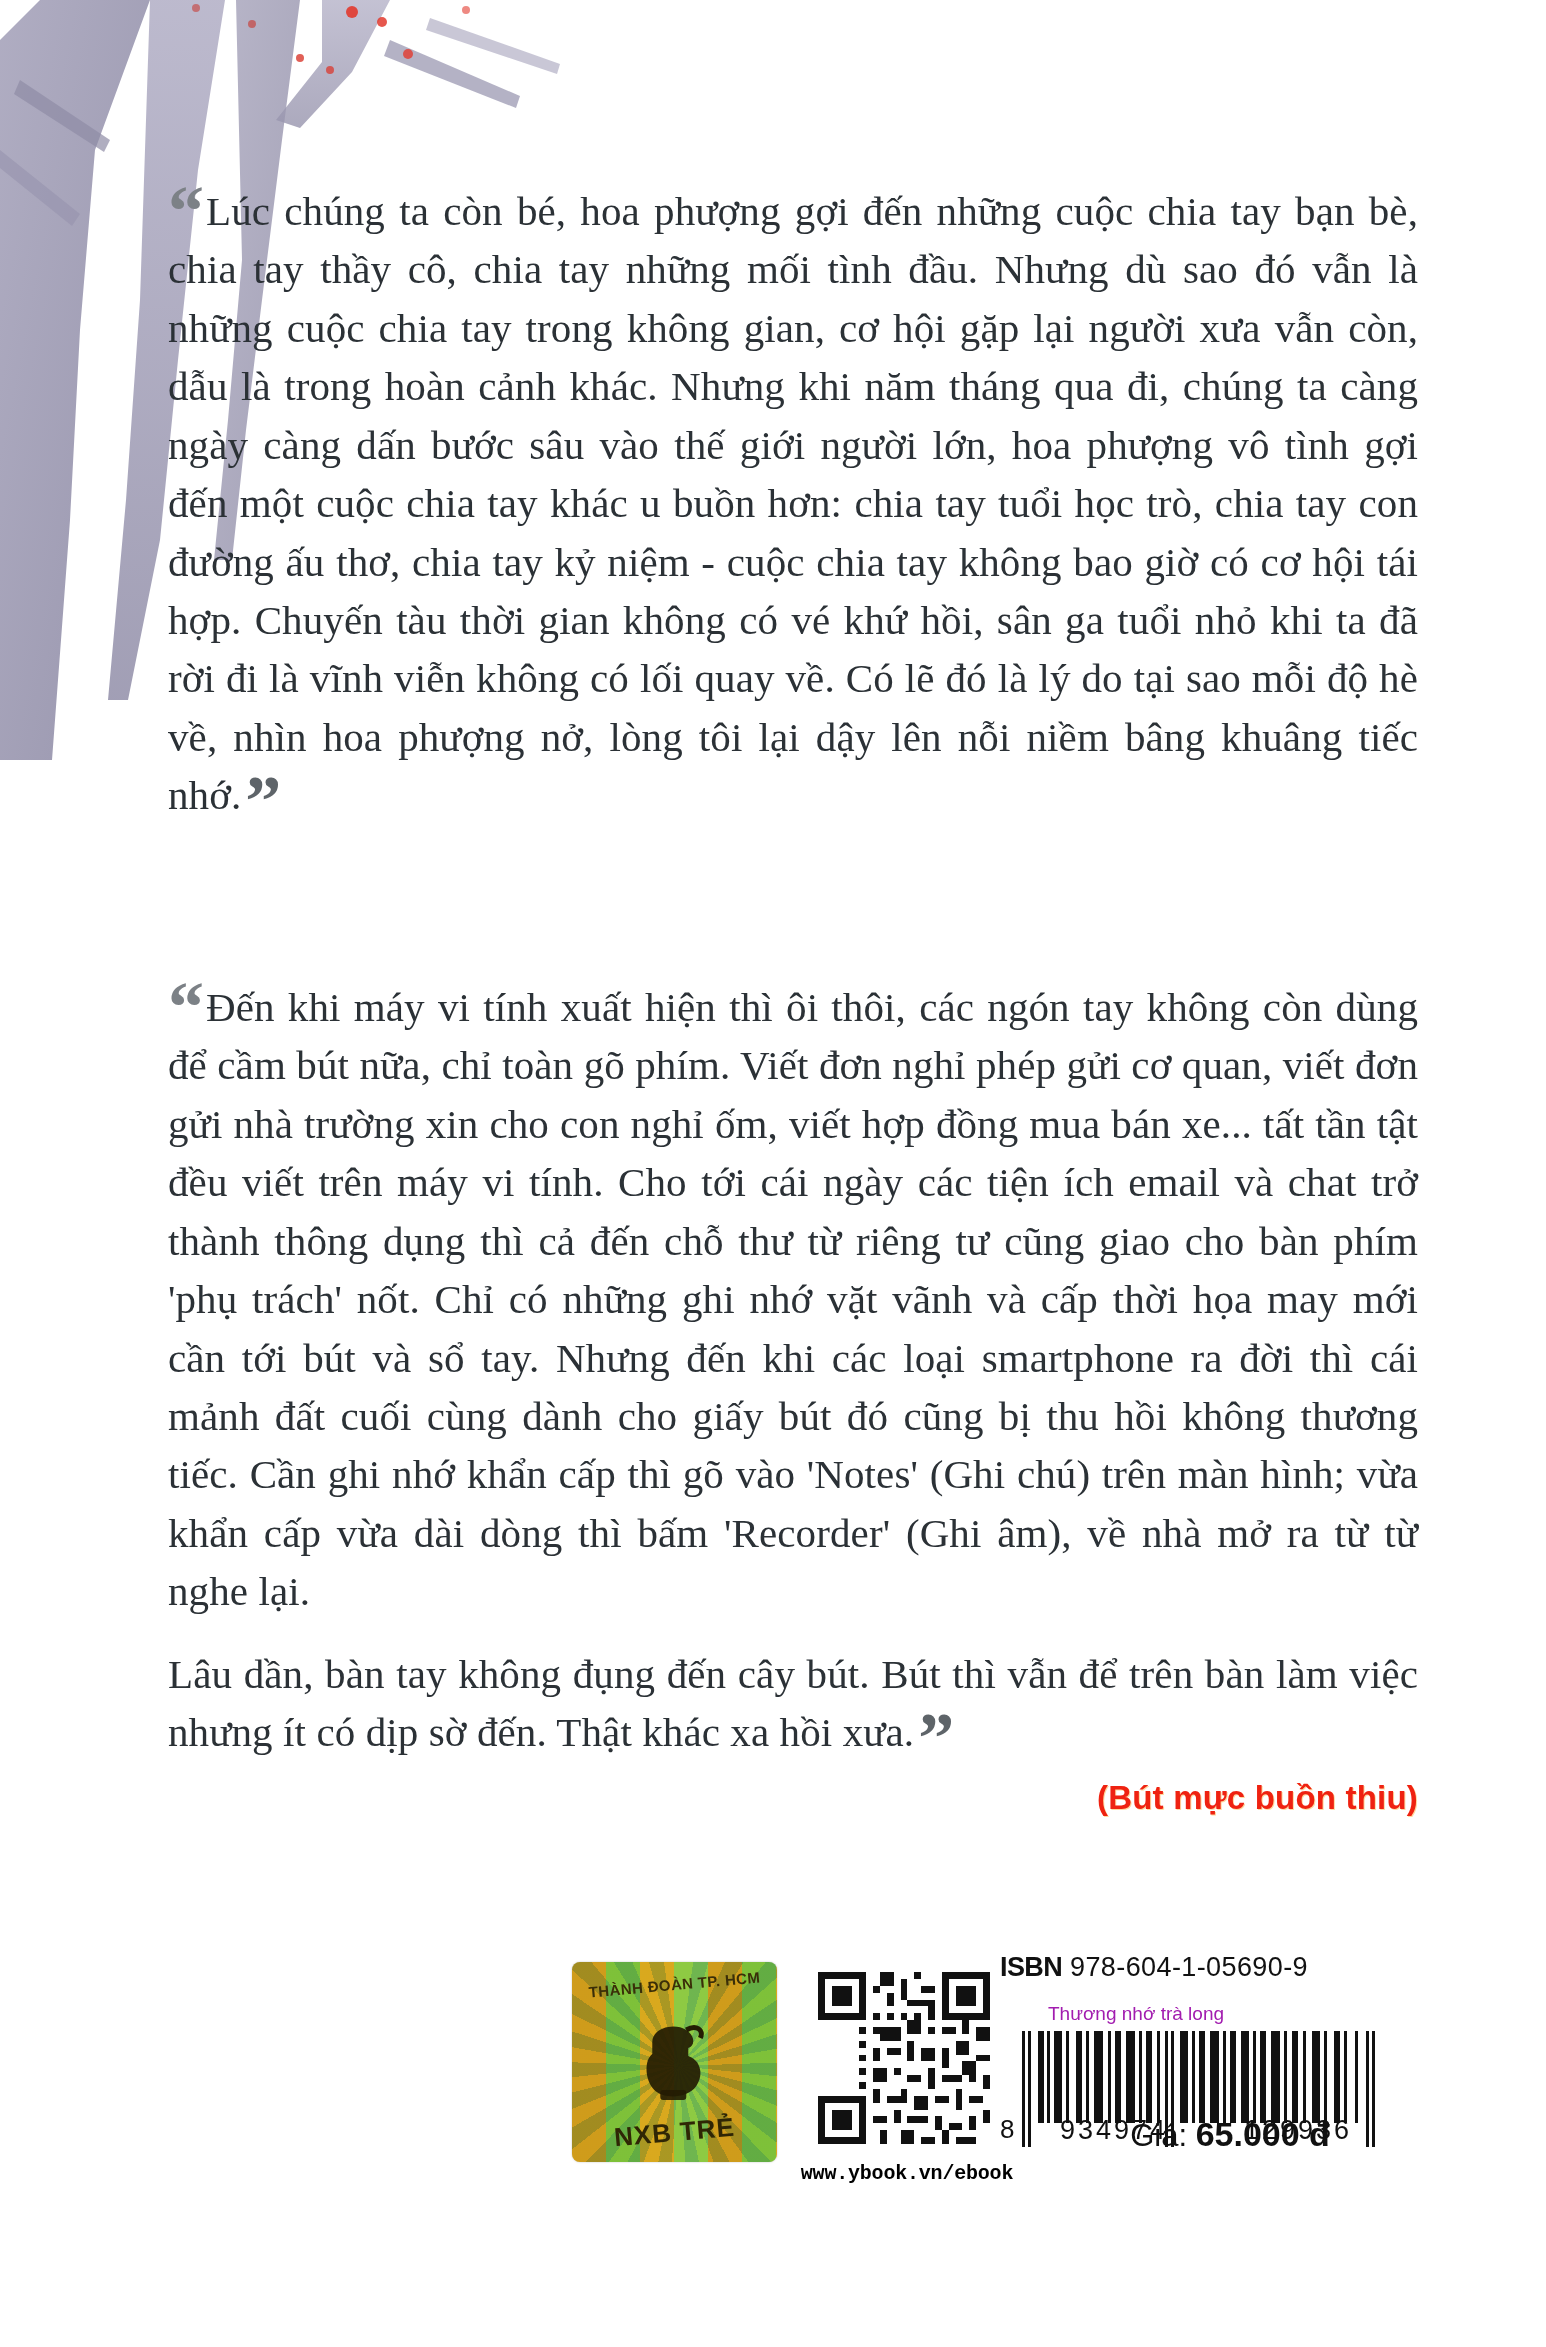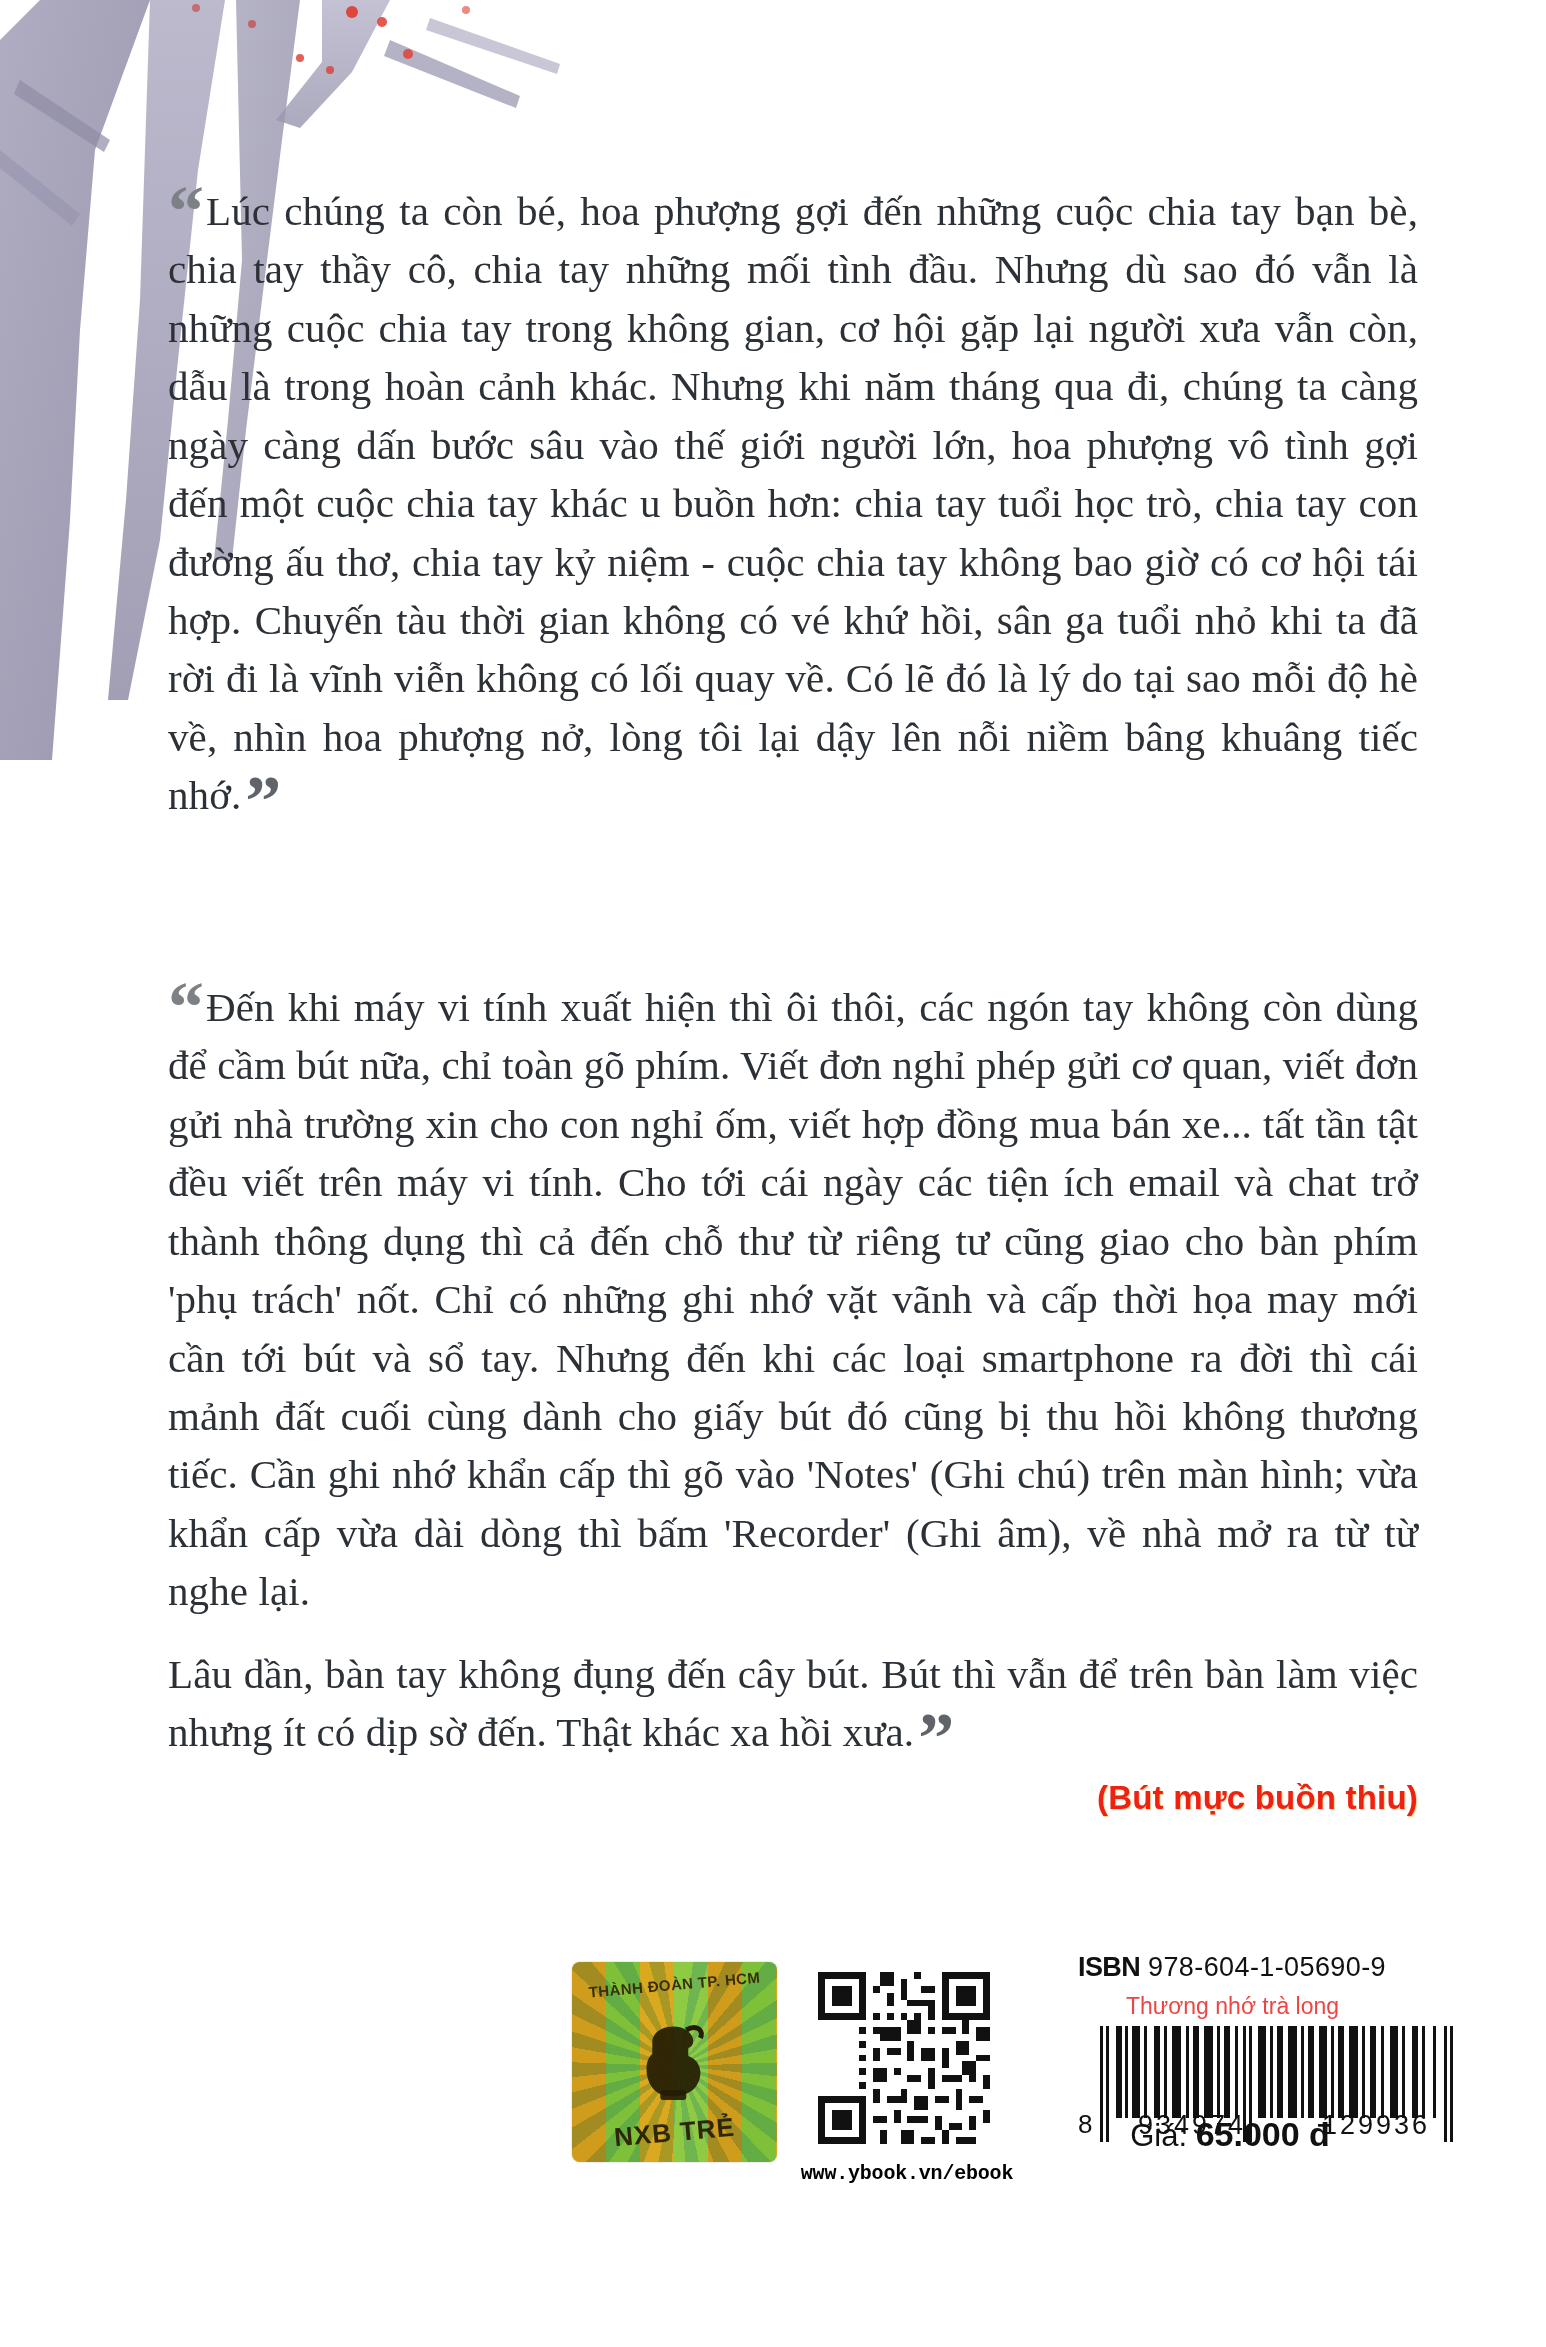--- a/index.html
+++ b/index.html
@@ -192,37 +192,37 @@
     font-family: Liberation Mono, monospace;
     font-size: 20px;
     font-weight: 700;
     color: #000000;
     letter-spacing: -.2px;
   }
 
   
   .isbn-col {
     position: absolute;
-    left: 1078px;
+    left: 1000px;
     top: 12px;
     width: 400px;
   }
   .isbn-line {
     font-family: "Liberation Sans", sans-serif;
     font-size: 27px;
     color: #111;
     white-space: nowrap;
     letter-spacing: .4px;
   }
   .isbn-label { font-weight: 700; letter-spacing: -.6px; }
   .isbn-title {
     font-family: "Liberation Sans", sans-serif;
-    font-size: 23px;
-    color: #ef4444;
-    margin-top: 10px;
+    font-size: 19px;
+    color: #a21caf;
+    margin-top: 20px;
     margin-left: 48px;
   }
   .barcode-wrap {
     position: relative;
     margin-top: 6px;
     height: 116px;
     width: 390px;
   }
   .barcode-digit-left {
     position: absolute;

